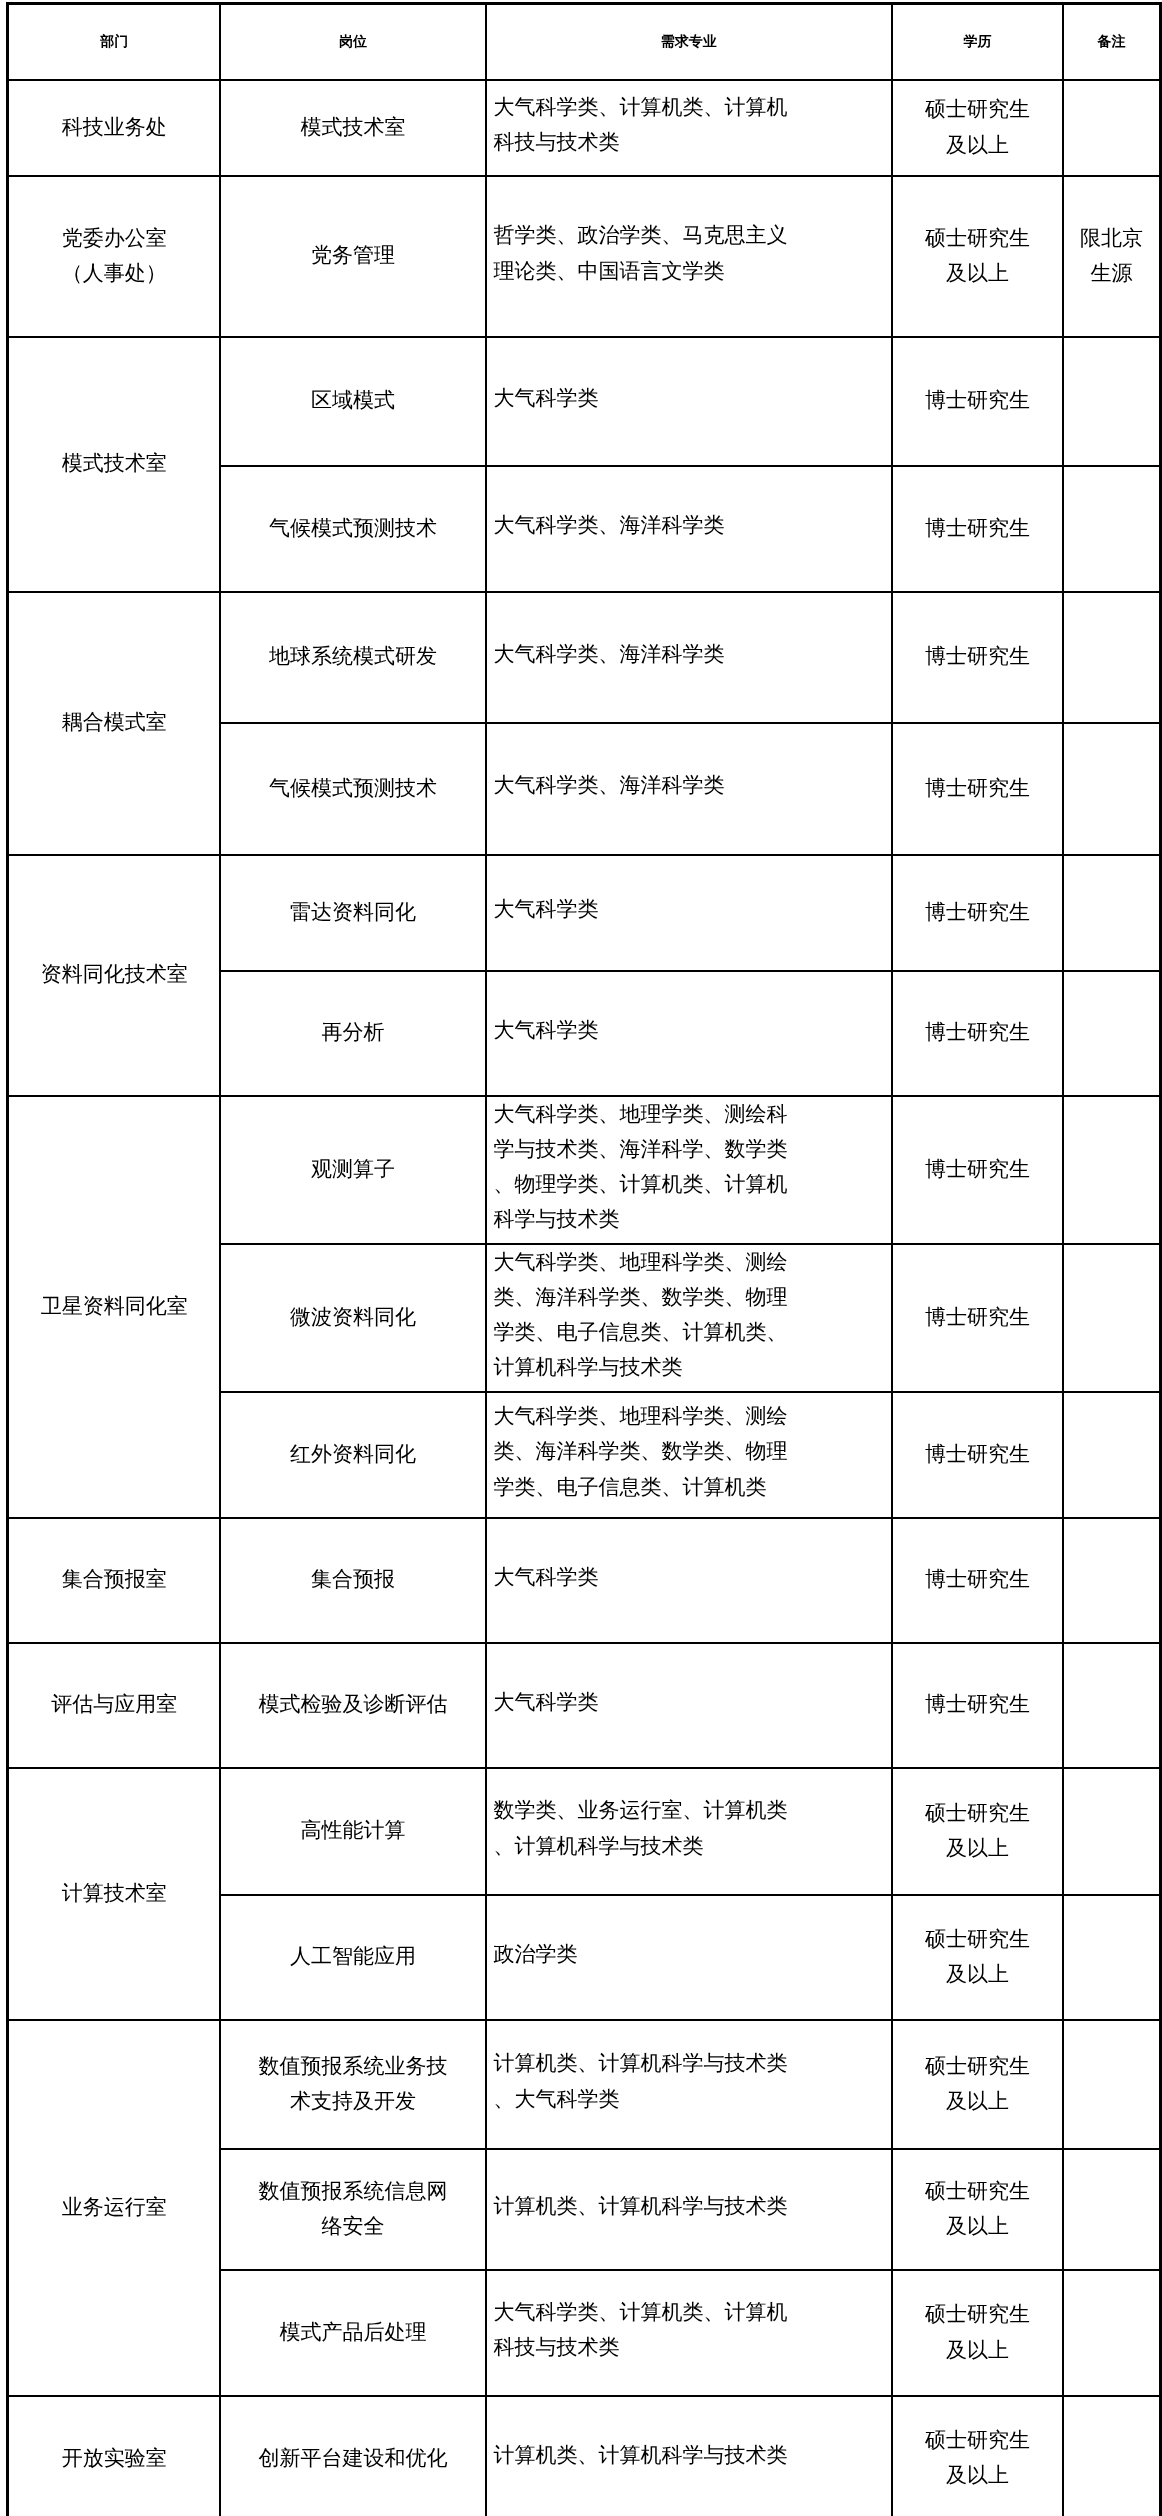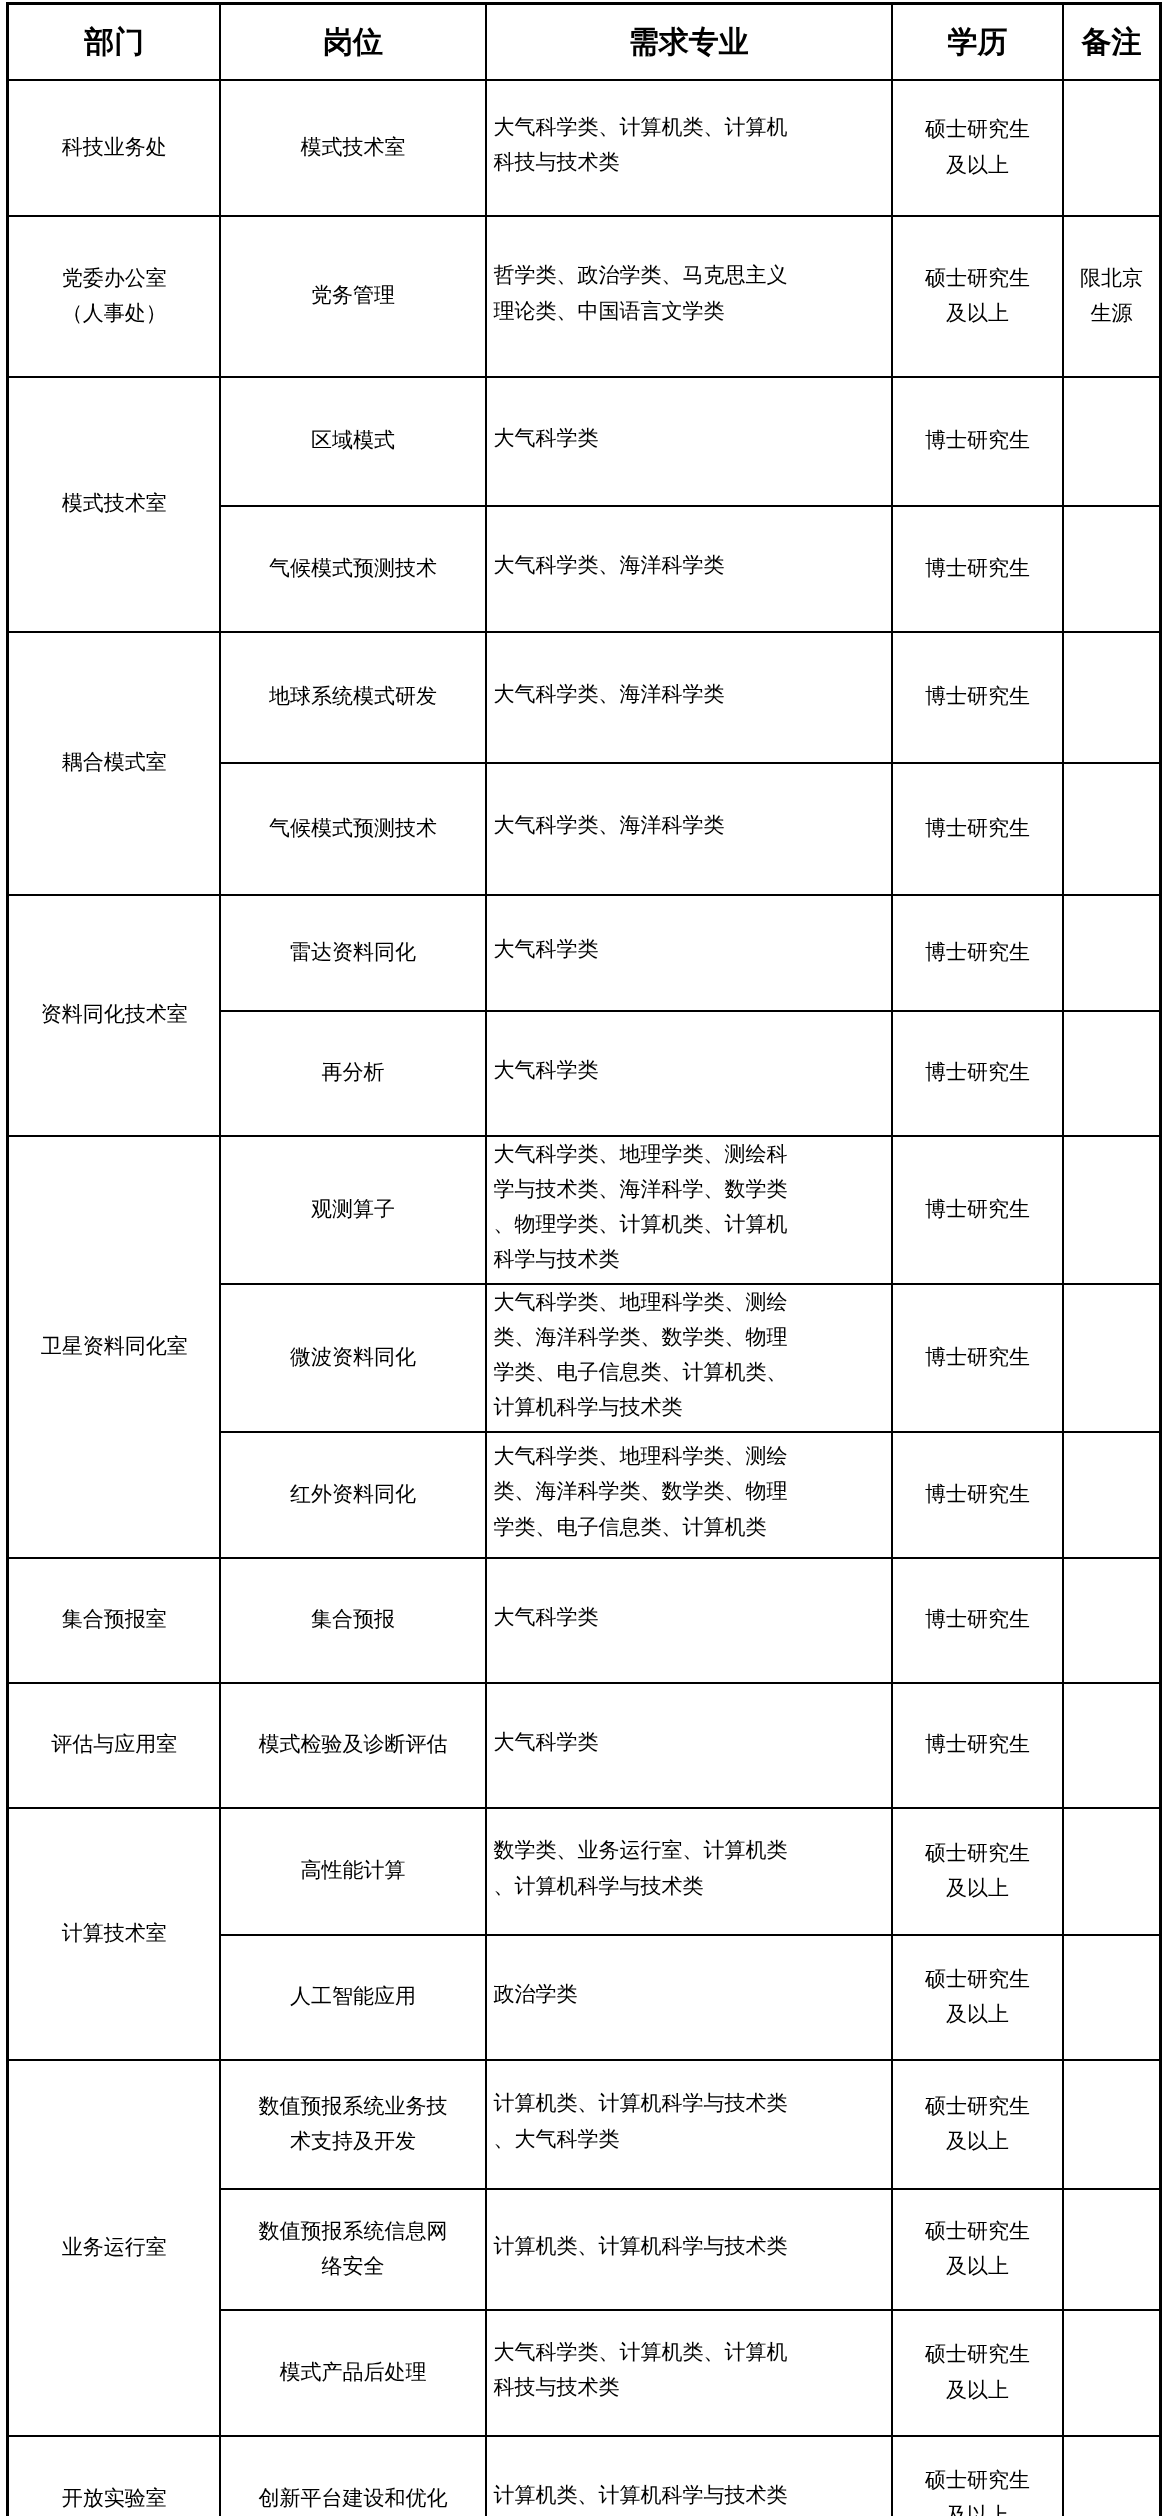--- a/index.html
+++ b/index.html
@@ -14,21 +14,21 @@
   th, td {
     border:2px solid #000;
     font-family:"Liberation Serif","DejaVu Serif",serif;
     color:#000;
     vertical-align:middle;
     white-space:pre-line;
     overflow:hidden;
     padding:0;
   }
   th {
-    font-size:30px;
+    font-size:14px;
     font-weight:bold;
     line-height:1.4;
   }
   td {
     font-size:21px;
     line-height:1.68;
   }
   td.center { text-align:center; padding:0 4px; }
   td.majors { text-align:left; padding:0 10px 5px 7px; }
 </style>
@@ -46,21 +46,21 @@
 
   <tbody>
       <tr style="height:76px">
     <th>部门</th>
     <th>岗位</th>
     <th>需求专业</th>
     <th>学历</th>
     <th>备注</th>
   </tr>
 
-  <tr style="height:136px">
+  <tr style="height:96px">
     <td class="center">科技业务处</td>
     <td class="center">模式技术室</td>
     <td class="majors">大气科学类、计算机类、计算机
 科技与技术类</td>
     <td class="center">硕士研究生
 及以上</td>
     <td class="center"></td>
   </tr>
 
   <tr style="height:161px">

